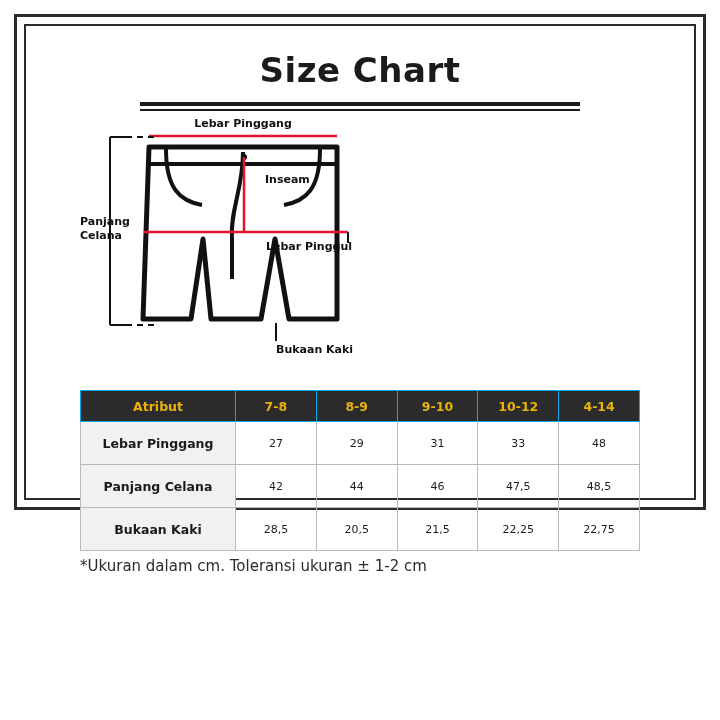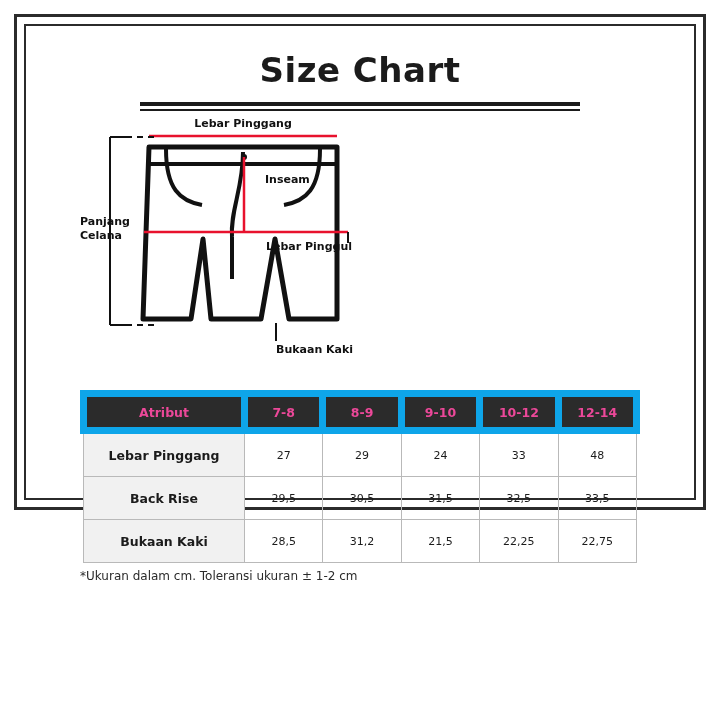--- a/index.html
+++ b/index.html
@@ -89,38 +89,38 @@
     border: 1px solid #b9b9b9;
     text-align: center;
     font-size: 11px;
     color: #1b1b1b;
     height: 42px;
     padding: 0 2px;
     font-family: "DejaVu Sans", sans-serif;
   }
   table.size-table thead th {
     background: #2b2b2b;
-    color: #ec4899;
+    color: #eab308;
     font-weight: bold;
     font-size: 12.5px;
-    border: 7px solid #0ea5e9;
+    border: 1px solid #0ea5e9;
     height: 30px;
   }
   table.size-table thead th.attr-head {
     width: 150px;
   }
   table.size-table tbody td.attr-cell {
     background: #f1f1f1;
     font-weight: bold;
     font-size: 12.5px;
   }
   .footnote {
     width: 560px;
     margin: 6px auto 0 auto;
-    font-size: 12px;
+    font-size: 15px;
     color: #2b2b2b;
     text-align: left;
     font-family: "DejaVu Sans", sans-serif;
   }
   .lbl {
     font-family: "DejaVu Sans", sans-serif;
     font-size: 11px;
     font-weight: bold;
     fill: #111111;
   }
@@ -198,44 +198,44 @@
     </div>
 
     <table class="size-table">
       <thead>
         <tr>
           <th class="attr-head">Atribut</th>
           <th>7-8</th>
           <th>8-9</th>
           <th>9-10</th>
           <th>10-12</th>
-          <th>12-14</th>
+          <th>4-14</th>
         </tr>
       </thead>
       <tbody>
         <tr>
           <td class="attr-cell">Lebar Pinggang</td>
           <td>27</td>
           <td>29</td>
-          <td>24</td>
+          <td>31</td>
           <td>33</td>
           <td>48</td>
         </tr>
         <tr>
-          <td class="attr-cell">Back Rise</td>
-          <td>29,5</td>
-          <td>30,5</td>
-          <td>31,5</td>
-          <td>32,5</td>
-          <td>33,5</td>
+          <td class="attr-cell">Panjang Celana</td>
+          <td>42</td>
+          <td>44</td>
+          <td>46</td>
+          <td>47,5</td>
+          <td>48,5</td>
         </tr>
         <tr>
           <td class="attr-cell">Bukaan Kaki</td>
           <td>28,5</td>
-          <td>31,2</td>
+          <td>20,5</td>
           <td>21,5</td>
           <td>22,25</td>
           <td>22,75</td>
         </tr>
       </tbody>
     </table>
 
     <div class="footnote">*Ukuran dalam cm. Toleransi ukuran ± 1-2 cm</div>
 
   </div>

